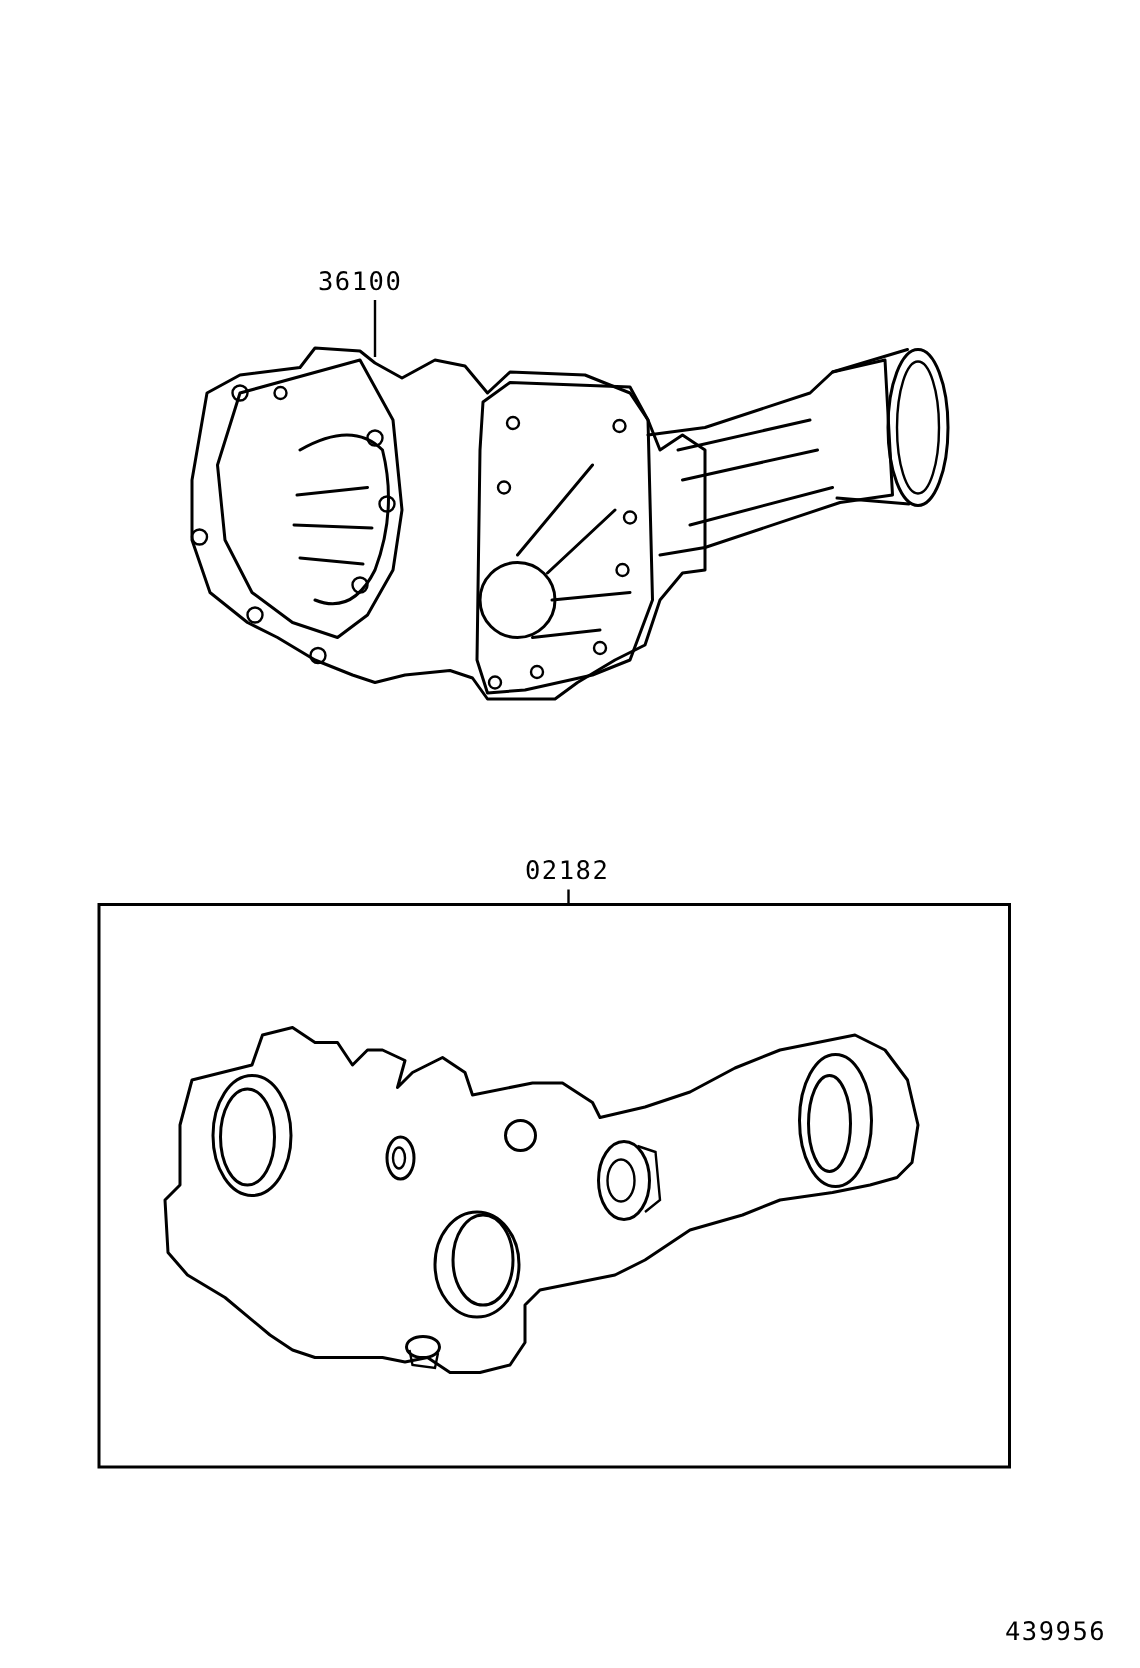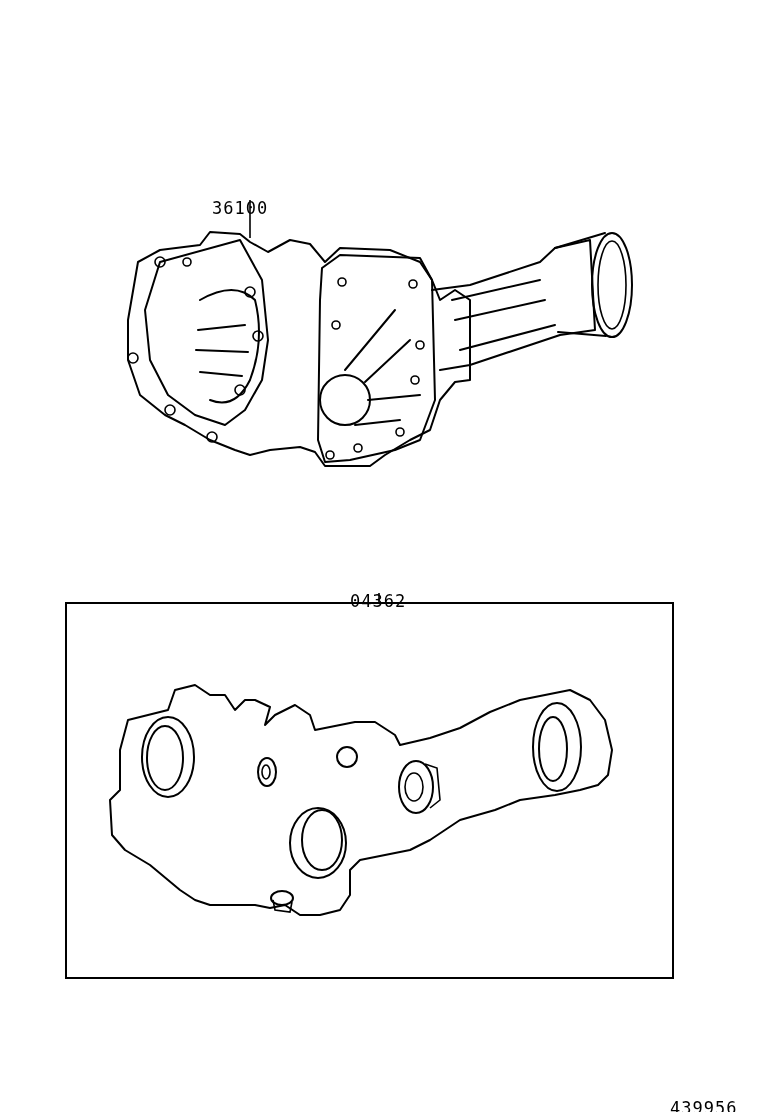--- a/index.html
+++ b/index.html
@@ -1,26 +1,26 @@
 <!DOCTYPE html>
 <html><head>
 <meta charset="utf-8">
 <style>
   html, body { margin:0; padding:0; background:#ffffff; }
   body { width:760px; height:1112px; position:relative; overflow:hidden; font-family:"DejaVu Sans Mono", monospace; }
-  .label { position:absolute; font-size:17px; color:#000; letter-spacing:1px; font-family:"DejaVu Sans Mono", monospace;margin-top:20px; }
+  .label { position:absolute; font-size:17px; color:#000; letter-spacing:1px; font-family:"DejaVu Sans Mono", monospace; }
   svg { position:absolute; left:0; top:0; }
   .ln { fill:none; stroke:#000; stroke-width:2; stroke-linejoin:round; stroke-linecap:round; }
   .thin { fill:none; stroke:#000; stroke-width:1.6; }
 </style>
 </head>
 <body>
 
 <div class="label" style="left:212px;top:178px;">36100</div>
-<div class="label" style="left:350px;top:571px;">04362</div>
+<div class="label" style="left:350px;top:571px;">02182</div>
 <div class="label" style="left:670px;top:1078px;">439956</div>
 
 <svg width="760" height="1112" viewBox="0 0 760 1112">
 
   <line class="thin" x1="250" y1="200" x2="250" y2="238"></line>
 
   <g>
 
     <path class="ln" d="M138,262 L160,250 L200,245 L210,232 L240,234 L250,242 L268,252 L290,240 L310,244 L325,262 L340,248 L390,250 L420,262 L432,280 L440,300 L455,290 L470,300 L470,380 L455,382 L440,400 L430,430 L410,440 L385,455 L370,466 L325,466 L315,452 L300,447 L270,450 L250,455 L235,450 L210,440 L185,425 L165,415 L140,395 L128,360 L128,320 Z"></path>
 

